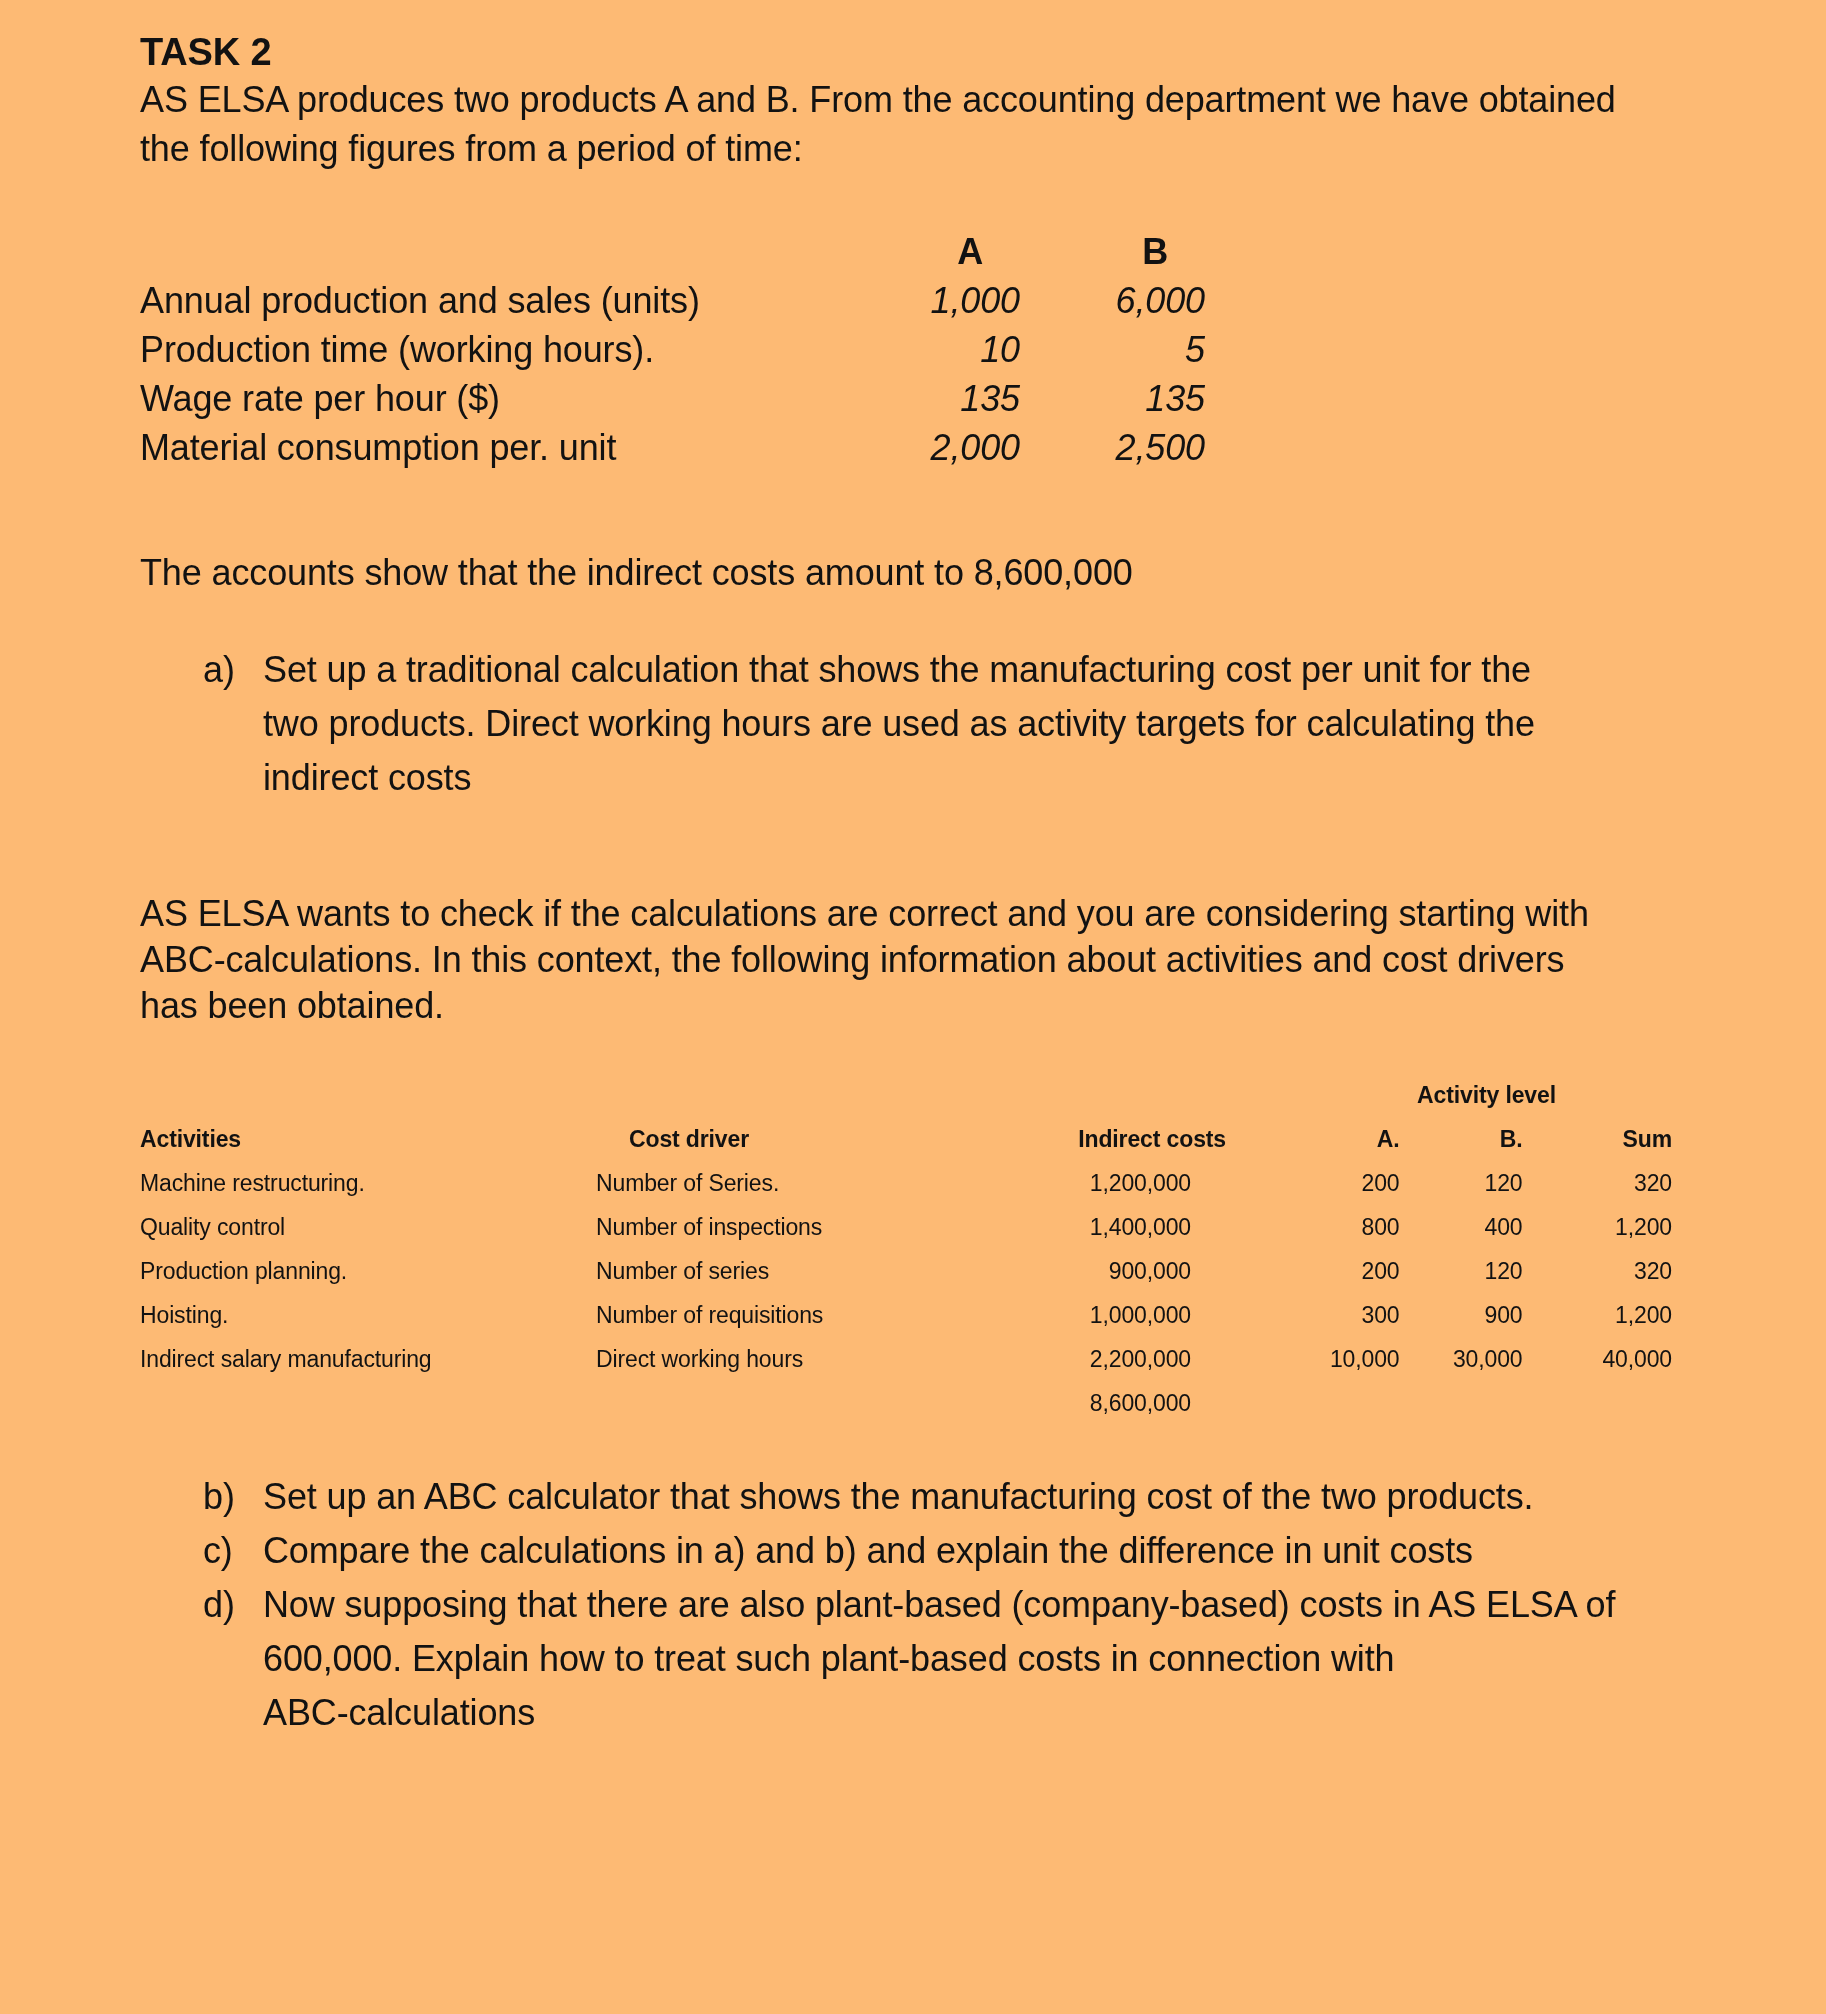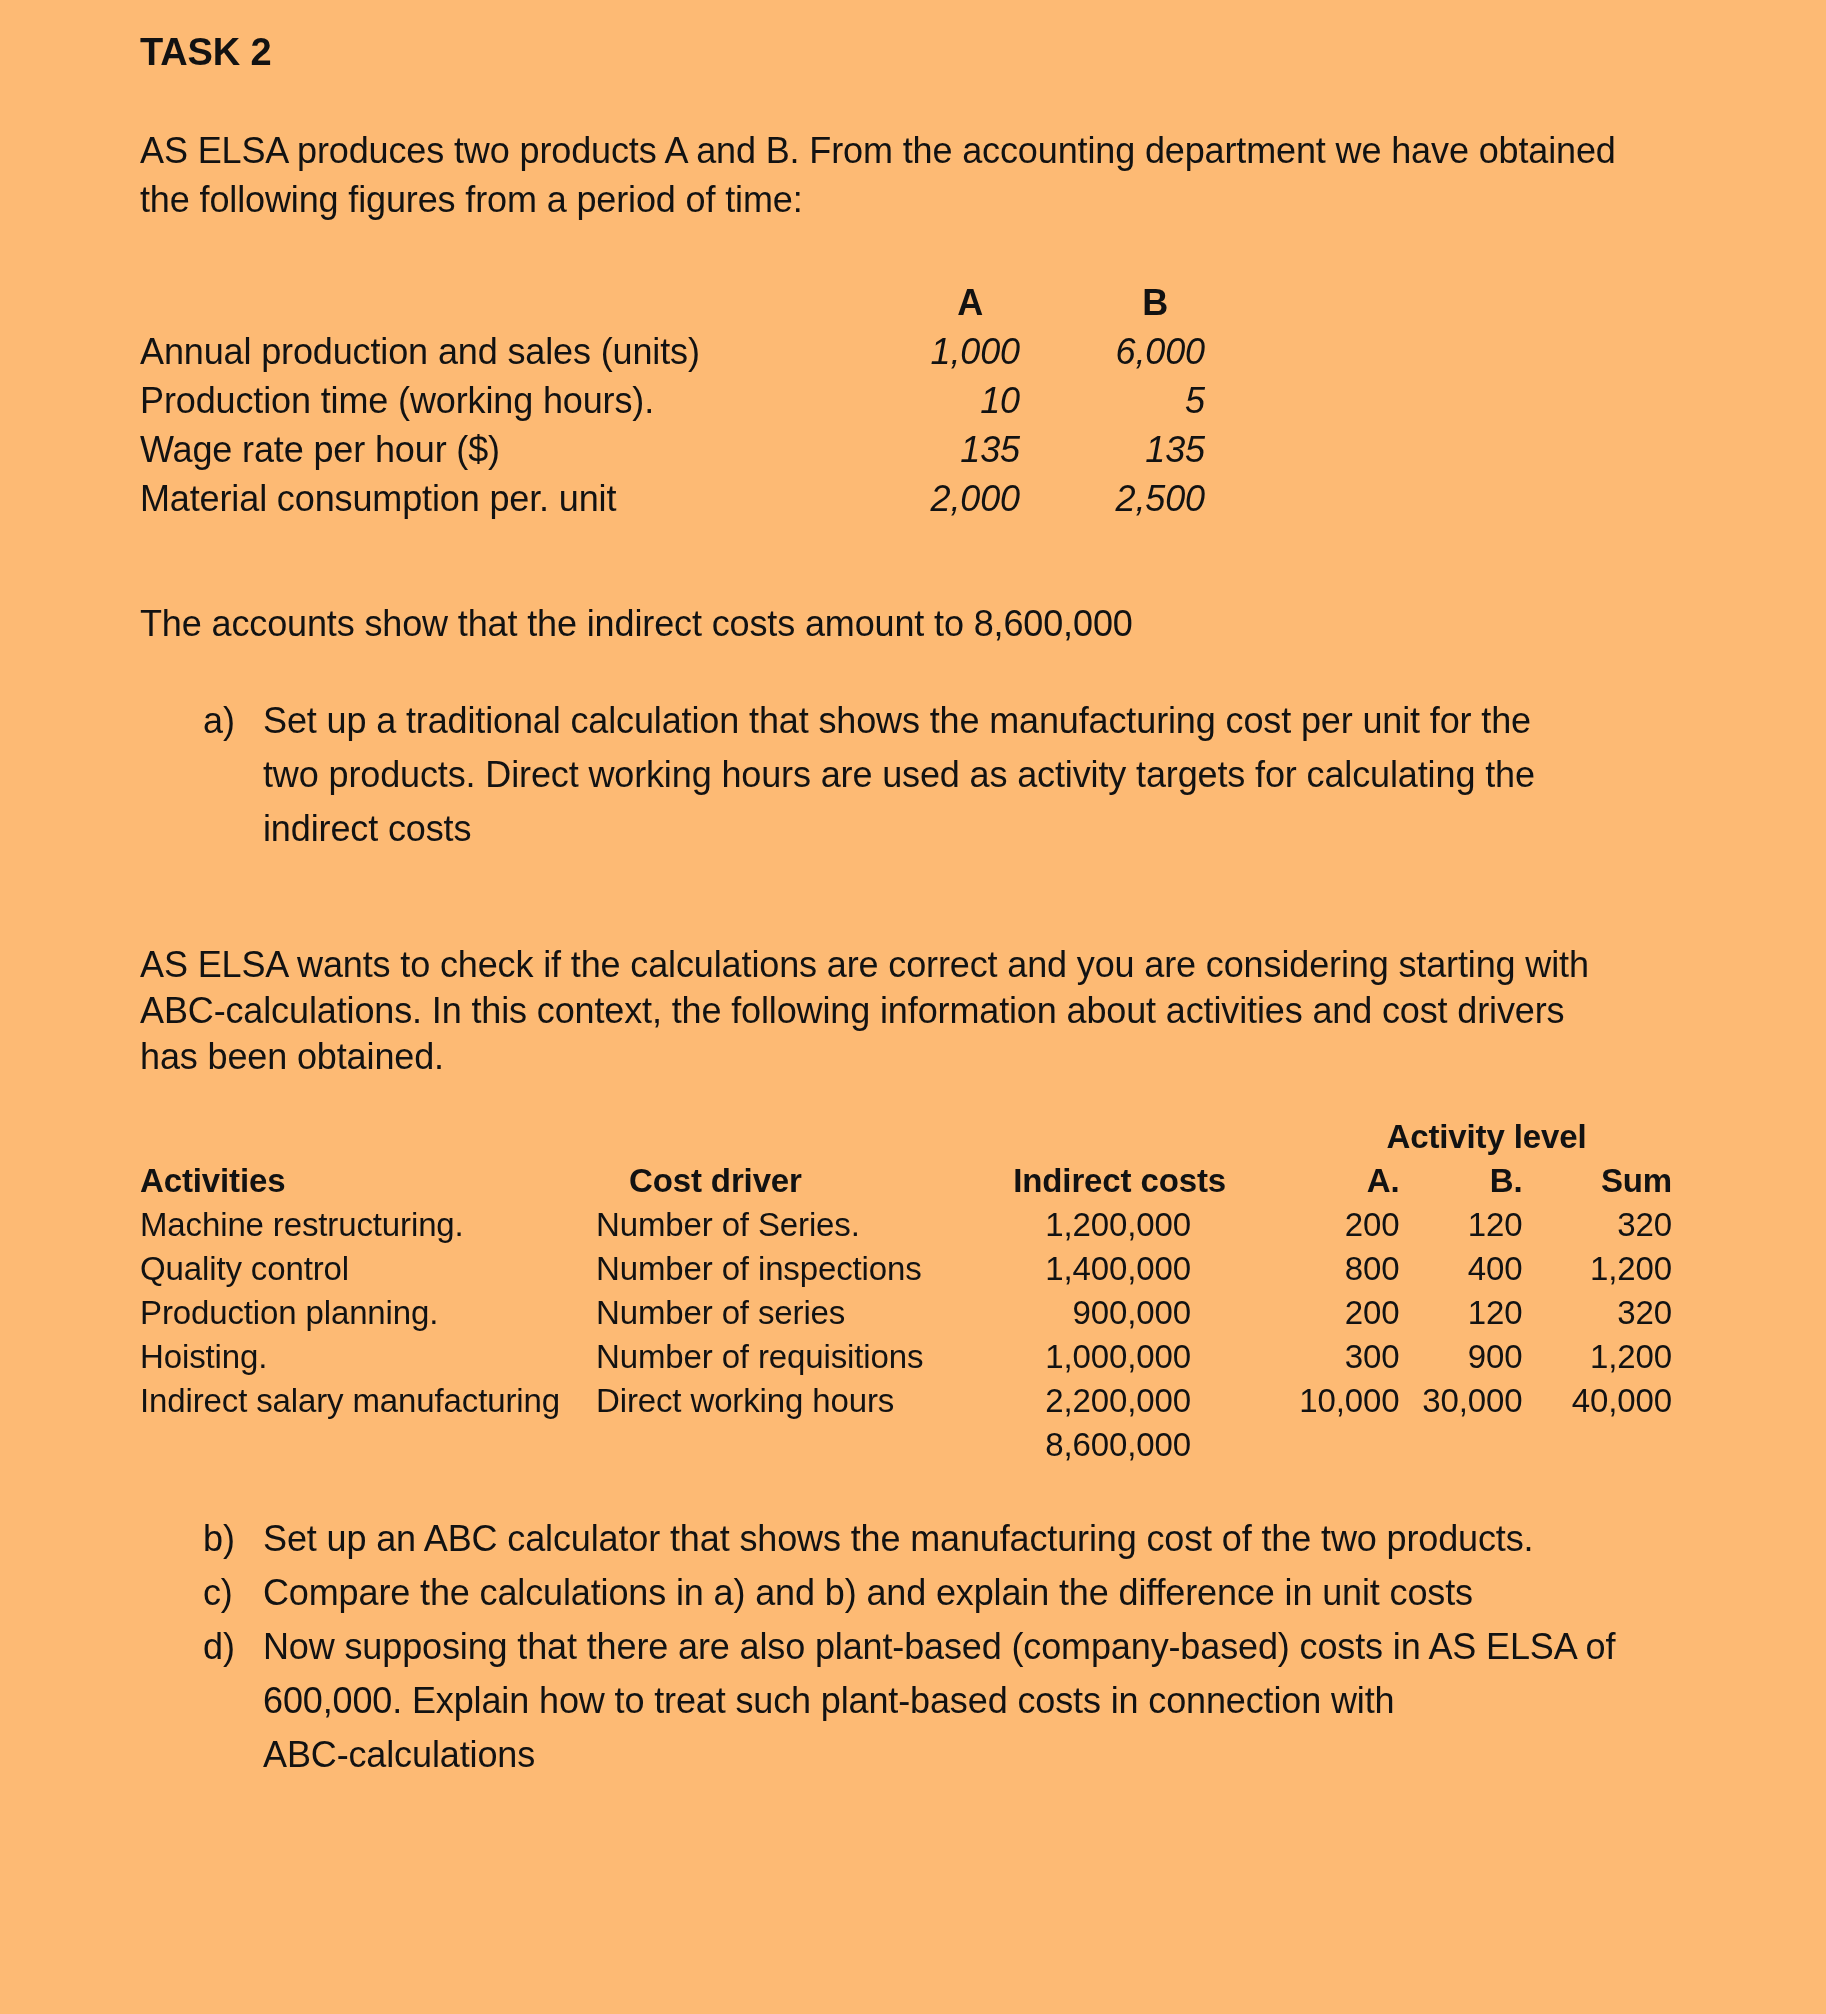--- a/index.html
+++ b/index.html
@@ -18,21 +18,20 @@
     box-sizing: border-box;
     padding: 29px 0 0 140px;
     overflow: hidden;
   }
   .title {
     font-size: 38px;
     font-weight: 700;
     line-height: 46px;
   }
   .intro {
-    margin-top: 51px;
     font-size: 36px;
     line-height: 49px;
   }
   .accounts {
     margin-top: 76px;
     font-size: 36px;
     line-height: 49px;
   }
   .abc-note {
     margin-top: 86px;
@@ -52,22 +51,22 @@
   }
   .t1 .num { text-align: right; font-style: italic; }
   .t1 .hdr {
     font-weight: 700;
     text-align: right;
     padding-right: 37px;
   }
 
   
   .t2 {
-    margin-top: 35px;
-    font-size: 33px;
+    margin-top: 44px;
+    font-size: 23px;
   }
   .t2-row {
     display: grid;
     grid-template-columns: 436px 387px 263px 185px 123px 156px;
     line-height: 44px;
   }
   .t2 .bold { font-weight: 700; }
   .t2 .c-driver { padding-left: 20px; }
   .t2 .h-driver { padding-left: 53px; }
   .t2 .c-cost  { text-align: right; padding-right: 35px; }

